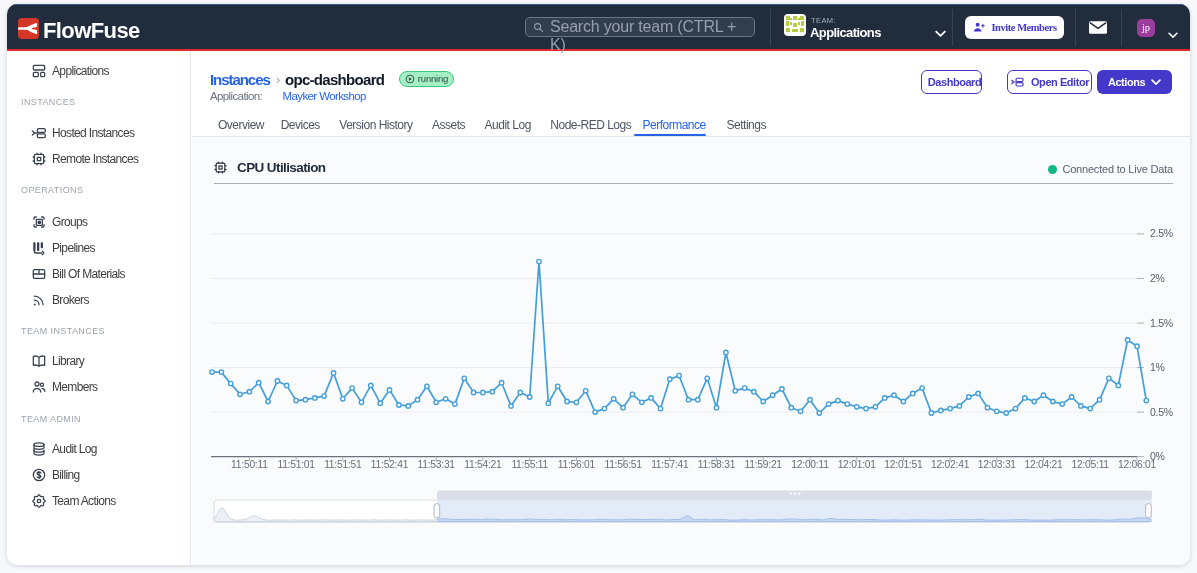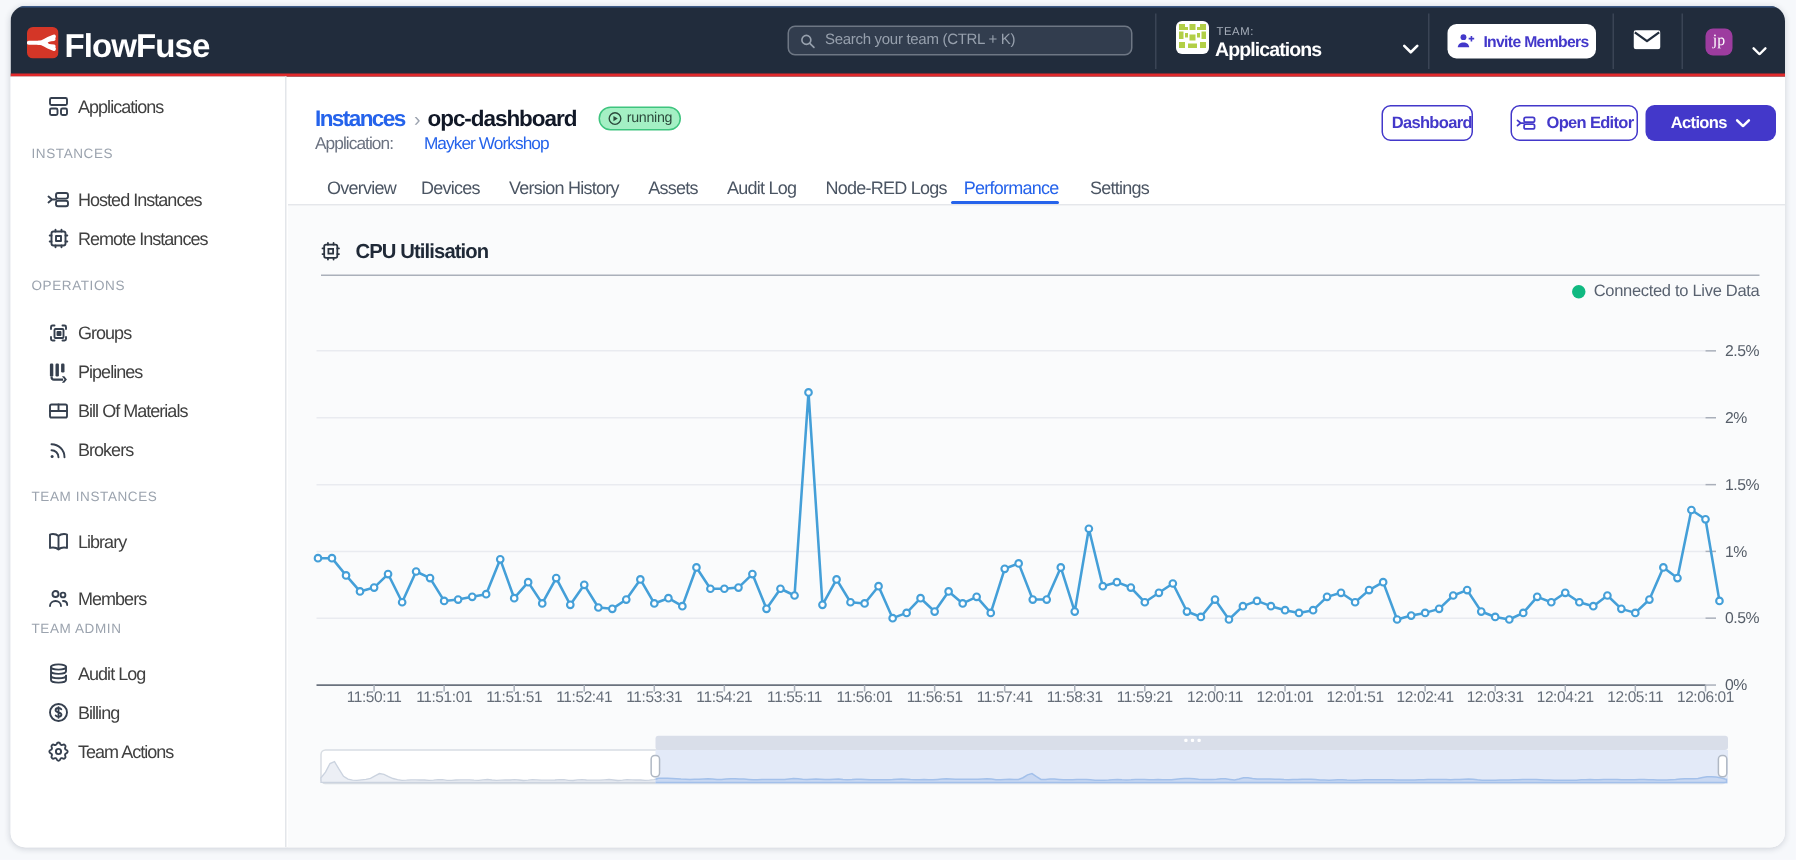--- a/index.html
+++ b/index.html
@@ -2,26 +2,26 @@
 <html><head><meta charset="utf-8">
 <style>
 * { margin:0; padding:0; box-sizing:border-box; font-family:"Liberation Sans",sans-serif; }
 html,body { width:1197px; height:573px; background:#f6f8fb; overflow:hidden; }
 #app { position:absolute; left:7px; top:4px; width:1183px; height:561px; background:#fff; border-radius:10px; overflow:hidden; box-shadow:0 1px 4px rgba(30,40,60,.18); }
 .abs { position:absolute; }
 
 #hdr { position:absolute; left:0; top:0; width:100%; height:46.8px; background:#212c3c; border-bottom:2px solid #e1292b; border-top:1px solid #3d5a86; }
 #hdr .vdiv { position:absolute; top:4px; height:37px; width:1px; background:#3a4455; }
 #logotext { position:absolute; left:36px; top:13px; color:#fff; font-size:22px; font-weight:bold; letter-spacing:-0.6px; }
-#search { position:absolute; left:518px; top:11.5px; width:230px; height:20px; background:#323d4e; border:1px solid #6e7784; border-radius:5px; color:#97a0ad; font-size:10px; line-height:18px; letter-spacing:-0.2px; padding-left:24px; }
+#search { position:absolute; left:518px; top:11.5px; width:230px; height:20px; background:#323d4e; border:1px solid #6e7784; border-radius:5px; color:#97a0ad; font-size:16px; line-height:18px; letter-spacing:-0.2px; padding-left:24px; }
 #search svg { position:absolute; left:7px; top:4px; }
 .hlabel { position:absolute; color:#a7afbb; font-size:7.5px; letter-spacing:0.4px; }
 .hteam { position:absolute; color:#fff; font-size:13px; font-weight:600; letter-spacing:-0.6px; }
 #invite { position:absolute; left:958px; top:11px; width:99px; height:23px; background:#fff; border-radius:6px; display:flex; align-items:center; justify-content:center; gap:5px; }
-#invite span { color:#4338ca; font-size:10.5px; font-weight:bold; letter-spacing:-0.45px; }
+#invite span { color:#4338ca; font-size:10.5px; font-weight:bold; letter-spacing:-0.45px;font-family:Liberation Serif, serif; }
 #uav { position:absolute; left:1130px; top:14px; width:18px; height:17.5px; background:#9d3c9f; border-radius:5px; color:#fff; text-align:center; font:10.5px "Liberation Serif",serif; line-height:17px; }
 
 #side { position:absolute; left:0; top:46.8px; width:184px; height:514px; background:#fff; border-right:1px solid #e3e6ea; }
 .sitem { position:absolute; left:24px; display:flex; align-items:center; gap:5px; color:#404040; font-size:12px; letter-spacing:-0.65px;justify-content:center; }
 .sic { width:16px; height:16px; flex:0 0 16px; }
 .slabel { position:absolute; left:14px; color:#9ba3ae; font-size:9px; letter-spacing:0.4px; }
 #mainbg { position:absolute; left:185px; top:132.6px; right:0; bottom:0; background:#fafbfc; }
 .crumb1 { color:#2563eb; font-weight:bold; font-size:15px; letter-spacing:-1.05px; }
 .crumb2 { color:#111827; font-weight:bold; font-size:15px; letter-spacing:-0.7px; }
 .crumbsep { color:#9ca3af; font-size:13px; }
@@ -31,21 +31,21 @@
 .appline a { color:#2563eb; text-decoration:none;margin-left:18px; }
 .btn { position:absolute; top:65.5px; height:24px; border-radius:6px; display:flex; align-items:center; justify-content:center; gap:6px; font-size:11px; font-weight:bold; letter-spacing:-0.45px; }
 .btn.outline { background:#fff; border:1px solid #4338ca; color:#4338ca; }
 .btn.solid { background:#4338ca; color:#fff; }
 .tab { position:absolute; top:114px; font-size:12px; color:#4b5563; letter-spacing:-0.5px; }
 .tab.active { color:#2563eb; }
 #tabline { position:absolute; left:185px; right:0; top:131.6px; height:1px; background:#e5e7eb; }
 #tabul { position:absolute; left:627px; top:129.5px; width:72px; height:2.5px; background:#2563eb; border-radius:1px; }
 #ctitle { position:absolute; left:206px; top:156px; display:flex; align-items:flex-end; gap:9px; }
 #ctitle b { font-size:13.5px; color:#1f2937; letter-spacing:-0.6px; }
-#live { position:absolute; top:159px; right:17px; display:flex; align-items:center; gap:5px; font-size:11px; color:#596270; letter-spacing:-0.2px;margin-top:25px; }
+#live { position:absolute; top:159px; right:17px; display:flex; align-items:center; gap:5px; font-size:11px; color:#596270; letter-spacing:-0.2px; }
 #live i { width:9px; height:9px; border-radius:50%; background:#10b981; }
 #csep { position:absolute; left:207px; top:179.3px; width:959px; height:1px; background:#aab0ba; }
 </style></head>
 <body>
 <div id="app">
   <div id="hdr">
     <div class="abs" style="left:11px;top:12.5px"><svg width="21" height="21" viewBox="0 0 24 24">
           <rect width="24" height="24" rx="4.5" fill="#d43627"></rect>
           <g stroke="#fff" stroke-width="3.1" fill="none" stroke-linecap="round">
             <path d="M1.5 12h7.5"></path>
@@ -163,21 +163,21 @@
         </svg>
         <span>Brokers</span>
       </div>
 <div class="slabel" style="top:275px">TEAM INSTANCES</div>
 <div class="sitem" style="top:302px">
         <svg class="sic" viewBox="0 0 24 24" fill="none" stroke="#36404f" stroke-width="1.9" stroke-linecap="round" stroke-linejoin="round">
           <path d="M12 6.5C10.8 5.3 9 4.5 6.5 4.5c-1.2 0-2.3.2-3 .5v13.5c.7-.3 1.8-.5 3-.5 2.5 0 4.3.8 5.5 2 1.2-1.2 3-2 5.5-2 1.2 0 2.3.2 3 .5V5c-.7-.3-1.8-.5-3-.5-2.5 0-4.3.8-5.5 2zM12 6.5V20"></path>
         </svg>
         <span>Library</span>
       </div>
-<div class="sitem" style="top:340px">
+<div class="sitem" style="top:328px">
         <svg class="sic" viewBox="0 0 24 24" fill="none" stroke="#36404f" stroke-width="1.9" stroke-linecap="round" stroke-linejoin="round">
           <circle cx="9" cy="7.5" r="3"></circle>
           <circle cx="16.5" cy="8.5" r="2.4"></circle>
           <path d="M3.5 19.5c0-3 2.5-5 5.5-5s5.5 2 5.5 5"></path>
           <path d="M16.5 14.5c2.4 0 4.2 1.6 4.2 4"></path>
         </svg>
         <span>Members</span>
       </div>
 <div class="slabel" style="top:363px">TEAM ADMIN</div>
 <div class="sitem" style="top:390px">
@@ -216,21 +216,21 @@
   <div class="appline">Application: <a>Mayker Workshop</a></div>
   <div class="btn outline" style="left:914px;width:61px"><svg width="13" height="13" viewBox="0 0 24 24" fill="none" stroke="#4338ca" stroke-width="2" stroke-linecap="round" stroke-linejoin="round">
         <path d="M11 3.5A8.5 8.5 0 1020.5 13H11z"></path>
         <path d="M15 3.2A6.5 6.5 0 0120.8 9H15z"></path>
       </svg>Dashboard</div>
   <div class="btn outline" style="left:1000px;width:85px"><svg width="15" height="14" viewBox="0 0 24 24" fill="none" stroke="#4338ca" stroke-width="2" stroke-linecap="round" stroke-linejoin="round">
         <rect x="9.5" y="5.5" width="12" height="5.6" rx="2"></rect>
         <rect x="9.5" y="13.2" width="12" height="5.6" rx="2"></rect>
         <path d="M9.5 12h-4M5.5 12l-3.5-3M5.5 12l-3.5 3"></path>
       </svg>Open Editor</div>
-  <div class="btn solid" style="left:1090px;width:87px">Actions <svg width="10" height="6" viewBox="0 0 14 8" fill="none" stroke="#fff" stroke-width="2.4" stroke-linecap="round" stroke-linejoin="round">
+  <div class="btn solid" style="left:1090px;width:75px">Actions <svg width="10" height="6" viewBox="0 0 14 8" fill="none" stroke="#fff" stroke-width="2.4" stroke-linecap="round" stroke-linejoin="round">
         <path d="M1.5 1.5L7 7l5.5-5.5"></path>
       </svg></div>
   <div class="tab" style="left:211px">Overview</div>
   <div class="tab" style="left:273.7px">Devices</div>
   <div class="tab" style="left:332.3px">Version History</div>
   <div class="tab" style="left:425.1px">Assets</div>
   <div class="tab" style="left:477.6px">Audit Log</div>
   <div class="tab" style="left:543.3px">Node-RED Logs</div>
   <div class="tab active" style="left:635.5px">Performance</div>
   <div class="tab" style="left:719.6px">Settings</div>

